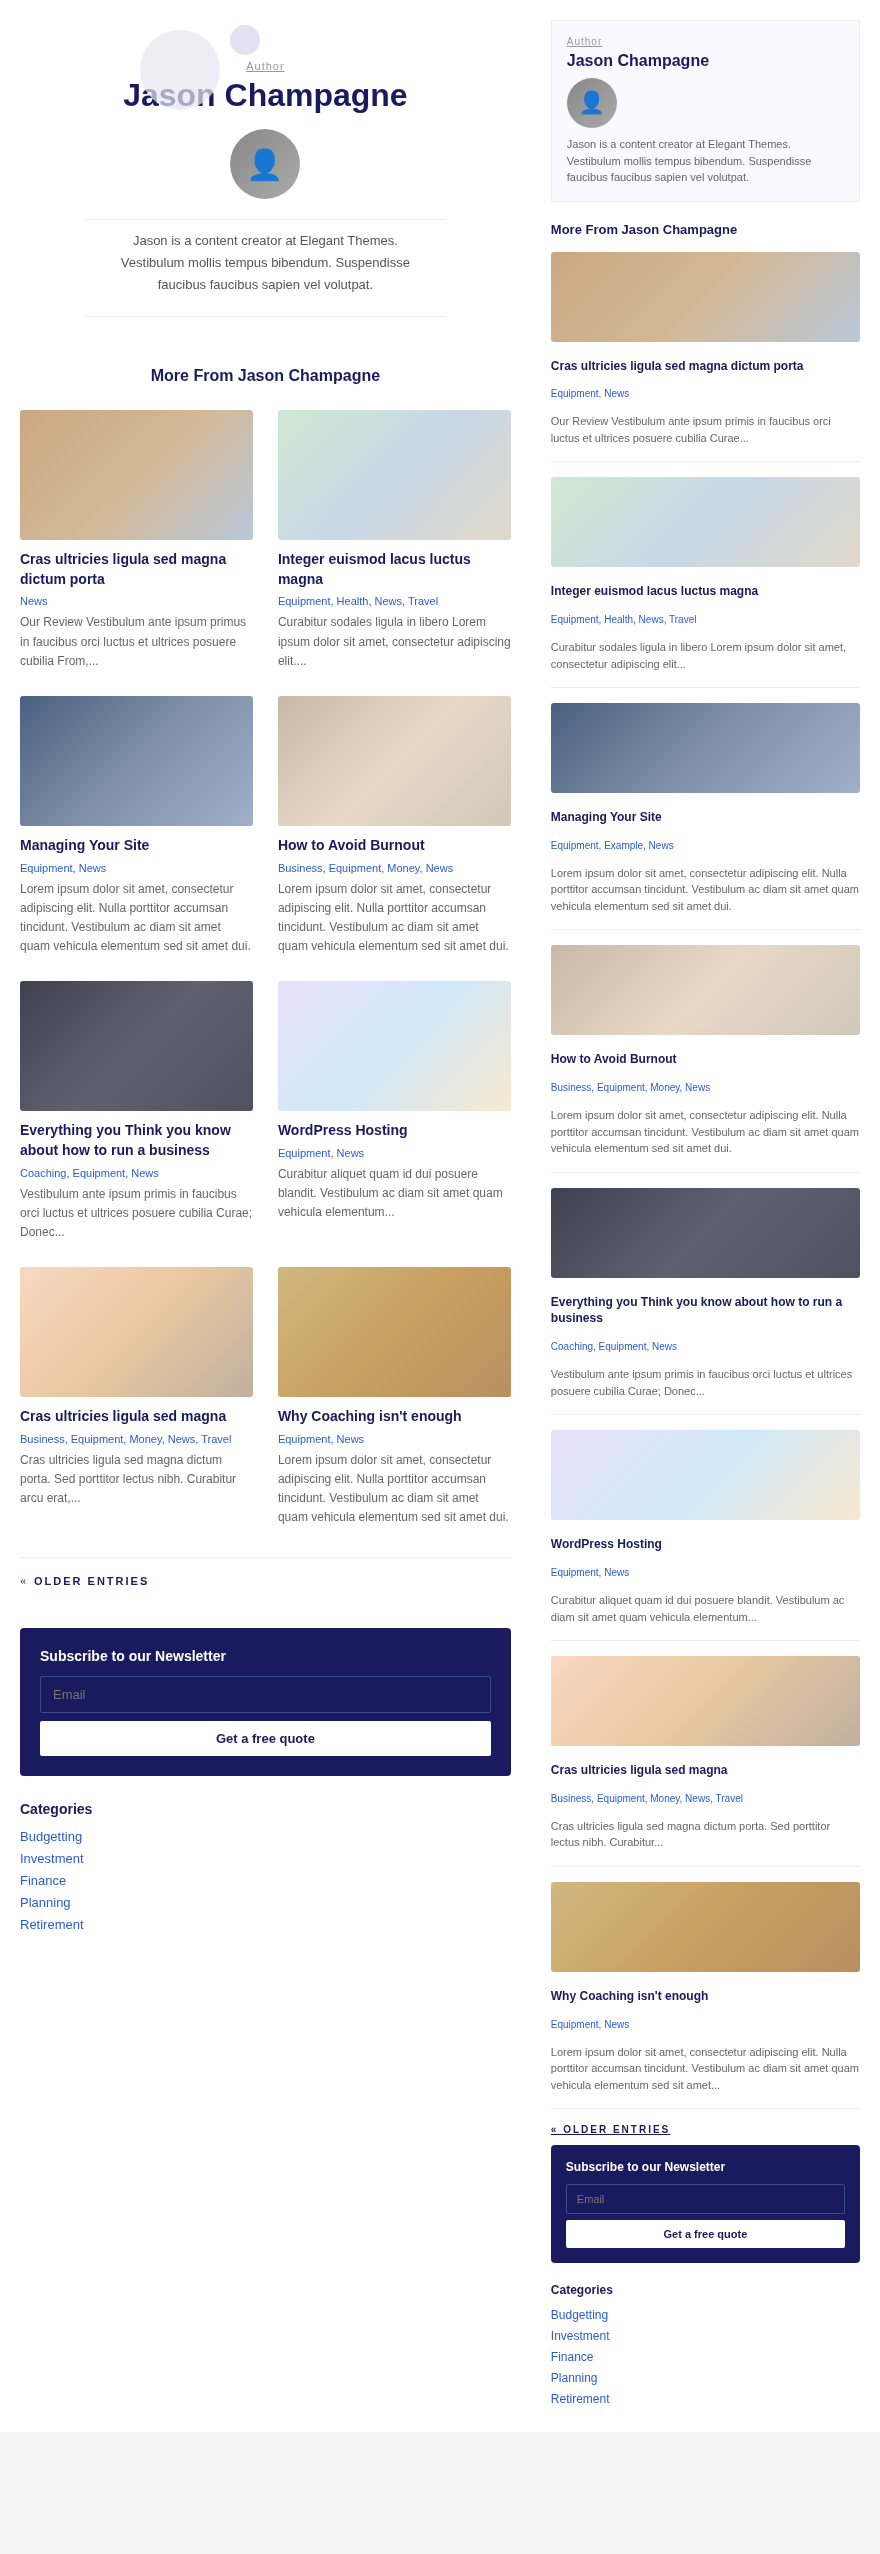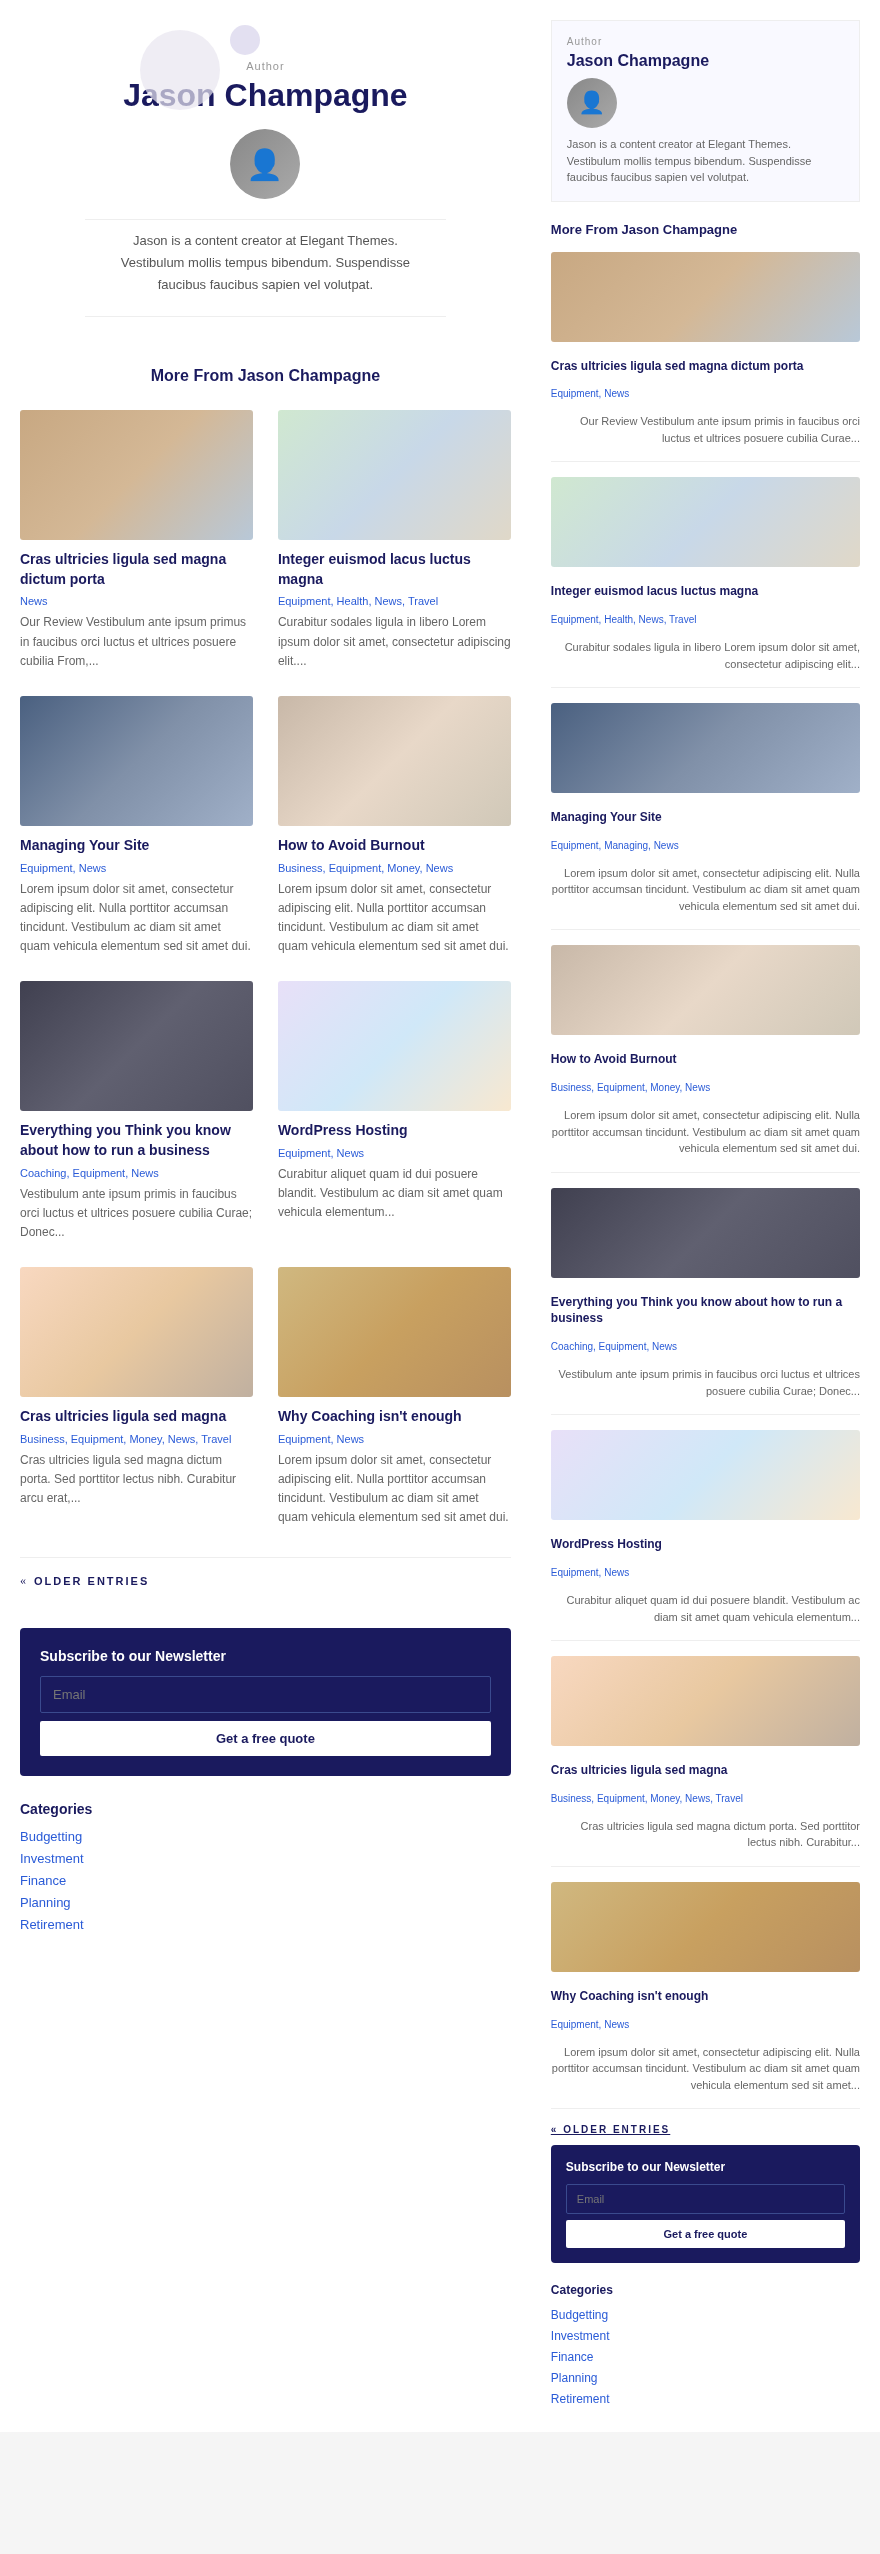--- a/index.html
+++ b/index.html
@@ -9,21 +9,21 @@
     
     
     .content-area { display: flex; gap: 0; padding: 20px; }
     .main-column { flex: 0 0 62%; max-width: 62%; padding-right: 30px; }
     .sidebar-column { flex: 0 0 38%; max-width: 38%; }
 
     
     .author-header { text-align: center; padding: 40px 20px 20px; position: relative; }
     .author-header .bubble1 { width: 80px; height: 80px; background: #e8e6f0; border-radius: 50%; position: absolute; top: 10px; left: 120px; opacity: 0.7; }
     .author-header .bubble2 { width: 30px; height: 30px; background: #d0cce8; border-radius: 50%; position: absolute; top: 5px; left: 210px; opacity: 0.6; }
-    .author-label { font-size: 11px; color: #999; letter-spacing: 1px; font-family: Arial, sans-serif; margin-bottom: 5px; }
+    .author-label { font-size: 11px; color: #999; letter-spacing: 1px; font-family: Arial, sans-serif; margin-bottom: 5px; text-decoration: underline; }
     .author-name { font-size: 32px; font-weight: 800; color: #1a1a5e; font-family: Arial, sans-serif; margin-bottom: 15px; }
     .author-avatar { width: 70px; height: 70px; border-radius: 50%; background: #ccc; margin: 0 auto 20px; overflow: hidden; }
     .author-avatar-img { width: 100%; height: 100%; background: linear-gradient(135deg, #888 0%, #aaa 100%); border-radius: 50%; display: flex; align-items: center; justify-content: center; font-size: 30px; }
     .author-divider { border: none; border-top: 1px solid #eee; margin: 10px auto; width: 80%; }
     .author-bio { font-size: 13px; color: #555; line-height: 1.7; max-width: 320px; margin: 0 auto 20px; font-family: Arial, sans-serif; }
 
     
     .section-title { font-size: 16px; font-weight: 700; color: #1a1a5e; font-family: Arial, sans-serif; text-align: center; margin: 20px 0 25px; }
 
     
@@ -58,21 +58,21 @@
     .sidebar-author-box .author-label { text-align: left; font-size: 10px; color: #999; font-family: Arial, sans-serif; letter-spacing: 1px; }
     .sidebar-author-box .author-name { font-size: 16px; font-weight: 800; color: #1a1a5e; font-family: Arial, sans-serif; margin-bottom: 8px; }
     .sidebar-author-box .avatar-sm { width: 50px; height: 50px; border-radius: 50%; background: linear-gradient(135deg, #888 0%, #aaa 100%); margin-bottom: 8px; display: flex; align-items: center; justify-content: center; font-size: 22px; }
     .sidebar-author-box p { font-size: 11px; color: #666; font-family: Arial, sans-serif; line-height: 1.5; }
 
     .sidebar-section-title { font-size: 13px; font-weight: 700; color: #1a1a5e; font-family: Arial, sans-serif; margin-bottom: 15px; }
     .sidebar-article { display: flex; gap: 10px; margin-bottom: 15px; padding-bottom: 15px; border-bottom: 1px solid #eee; flex-direction: column; }
     .sidebar-article .s-img { width: 100%; height: 90px; border-radius: 3px; overflow: hidden; margin-bottom: 6px; }
     .sidebar-article h4 { font-size: 12px; font-weight: 700; color: #1a1a5e; font-family: Arial, sans-serif; margin-bottom: 4px; line-height: 1.4; }
     .sidebar-article .cats { font-size: 10px; color: #2a5bd7; font-family: Arial, sans-serif; margin-bottom: 4px; }
-    .sidebar-article p { font-size: 11px; color: #666; font-family: Arial, sans-serif; line-height: 1.5; text-align: right; }
+    .sidebar-article p { font-size: 11px; color: #666; font-family: Arial, sans-serif; line-height: 1.5; }
 
     .sidebar-older { font-size: 10px; color: #1a1a5e; font-family: Arial, sans-serif; letter-spacing: 2px; text-transform: uppercase; font-weight: 700; margin: 10px 0; display: block; }
 
     
     .sidebar-newsletter { background: #1a1a5e; padding: 15px; border-radius: 4px; margin-bottom: 20px; }
     .sidebar-newsletter h3 { color: #fff; font-size: 12px; font-family: Arial, sans-serif; margin-bottom: 10px; }
     .sidebar-newsletter input { width: 100%; padding: 8px 10px; border: 1px solid #3a4a8e; background: #1a1a5e; color: #8899cc; font-size: 11px; margin-bottom: 6px; border-radius: 2px; outline: none; font-family: Arial, sans-serif; }
     .sidebar-newsletter button { width: 100%; padding: 8px; background: #fff; color: #1a1a5e; font-size: 11px; font-weight: 700; border: none; cursor: pointer; border-radius: 2px; font-family: Arial, sans-serif; }
 
     .sidebar-categories h3 { font-size: 12px; font-weight: 700; color: #1a1a5e; font-family: Arial, sans-serif; margin-bottom: 10px; }
@@ -218,21 +218,21 @@
       <div class="sidebar-article">
         <div class="s-img img-room-plants"></div>
         <h4>Integer euismod lacus luctus magna</h4>
         <div class="cats">Equipment, Health, News, Travel</div>
         <p>Curabitur sodales ligula in libero Lorem ipsum dolor sit amet, consectetur adipiscing elit...</p>
       </div>
 
       <div class="sidebar-article">
         <div class="s-img img-phone-outdoor"></div>
         <h4>Managing Your Site</h4>
-        <div class="cats">Equipment, Managing, News</div>
+        <div class="cats">Equipment, Example, News</div>
         <p>Lorem ipsum dolor sit amet, consectetur adipiscing elit. Nulla porttitor accumsan tincidunt. Vestibulum ac diam sit amet quam vehicula elementum sed sit amet dui.</p>
       </div>
 
       <div class="sidebar-article">
         <div class="s-img img-woman-window"></div>
         <h4>How to Avoid Burnout</h4>
         <div class="cats">Business, Equipment, Money, News</div>
         <p>Lorem ipsum dolor sit amet, consectetur adipiscing elit. Nulla porttitor accumsan tincidunt. Vestibulum ac diam sit amet quam vehicula elementum sed sit amet dui.</p>
       </div>
 

